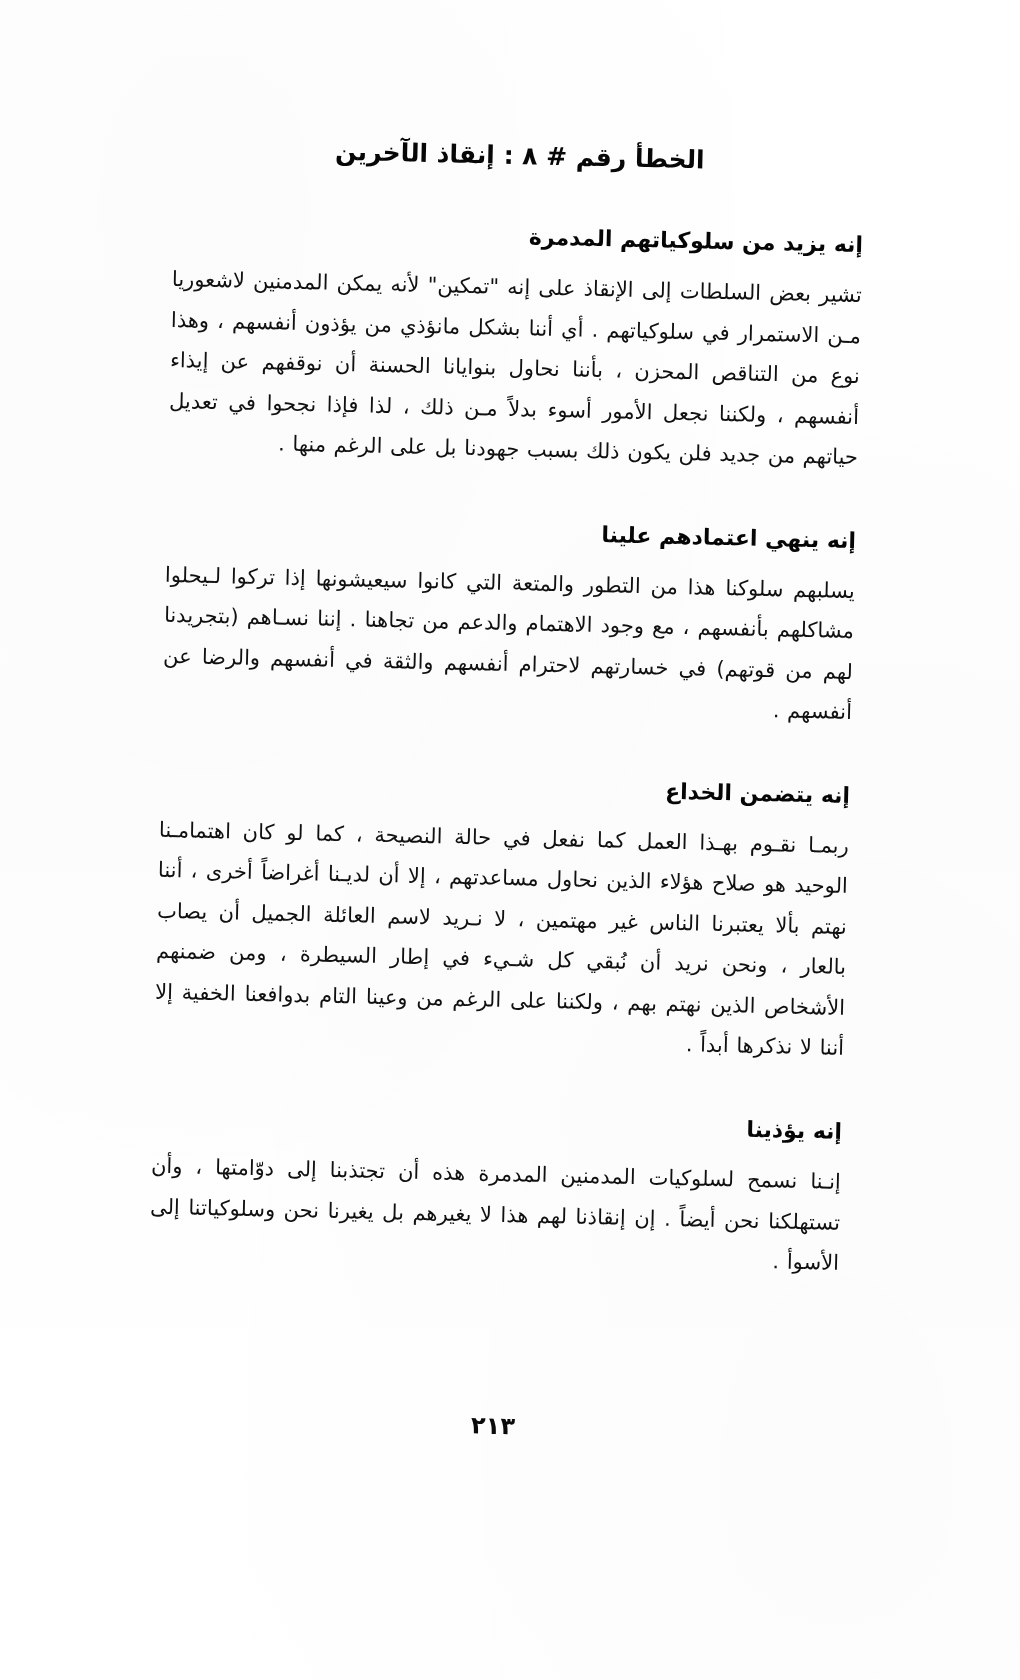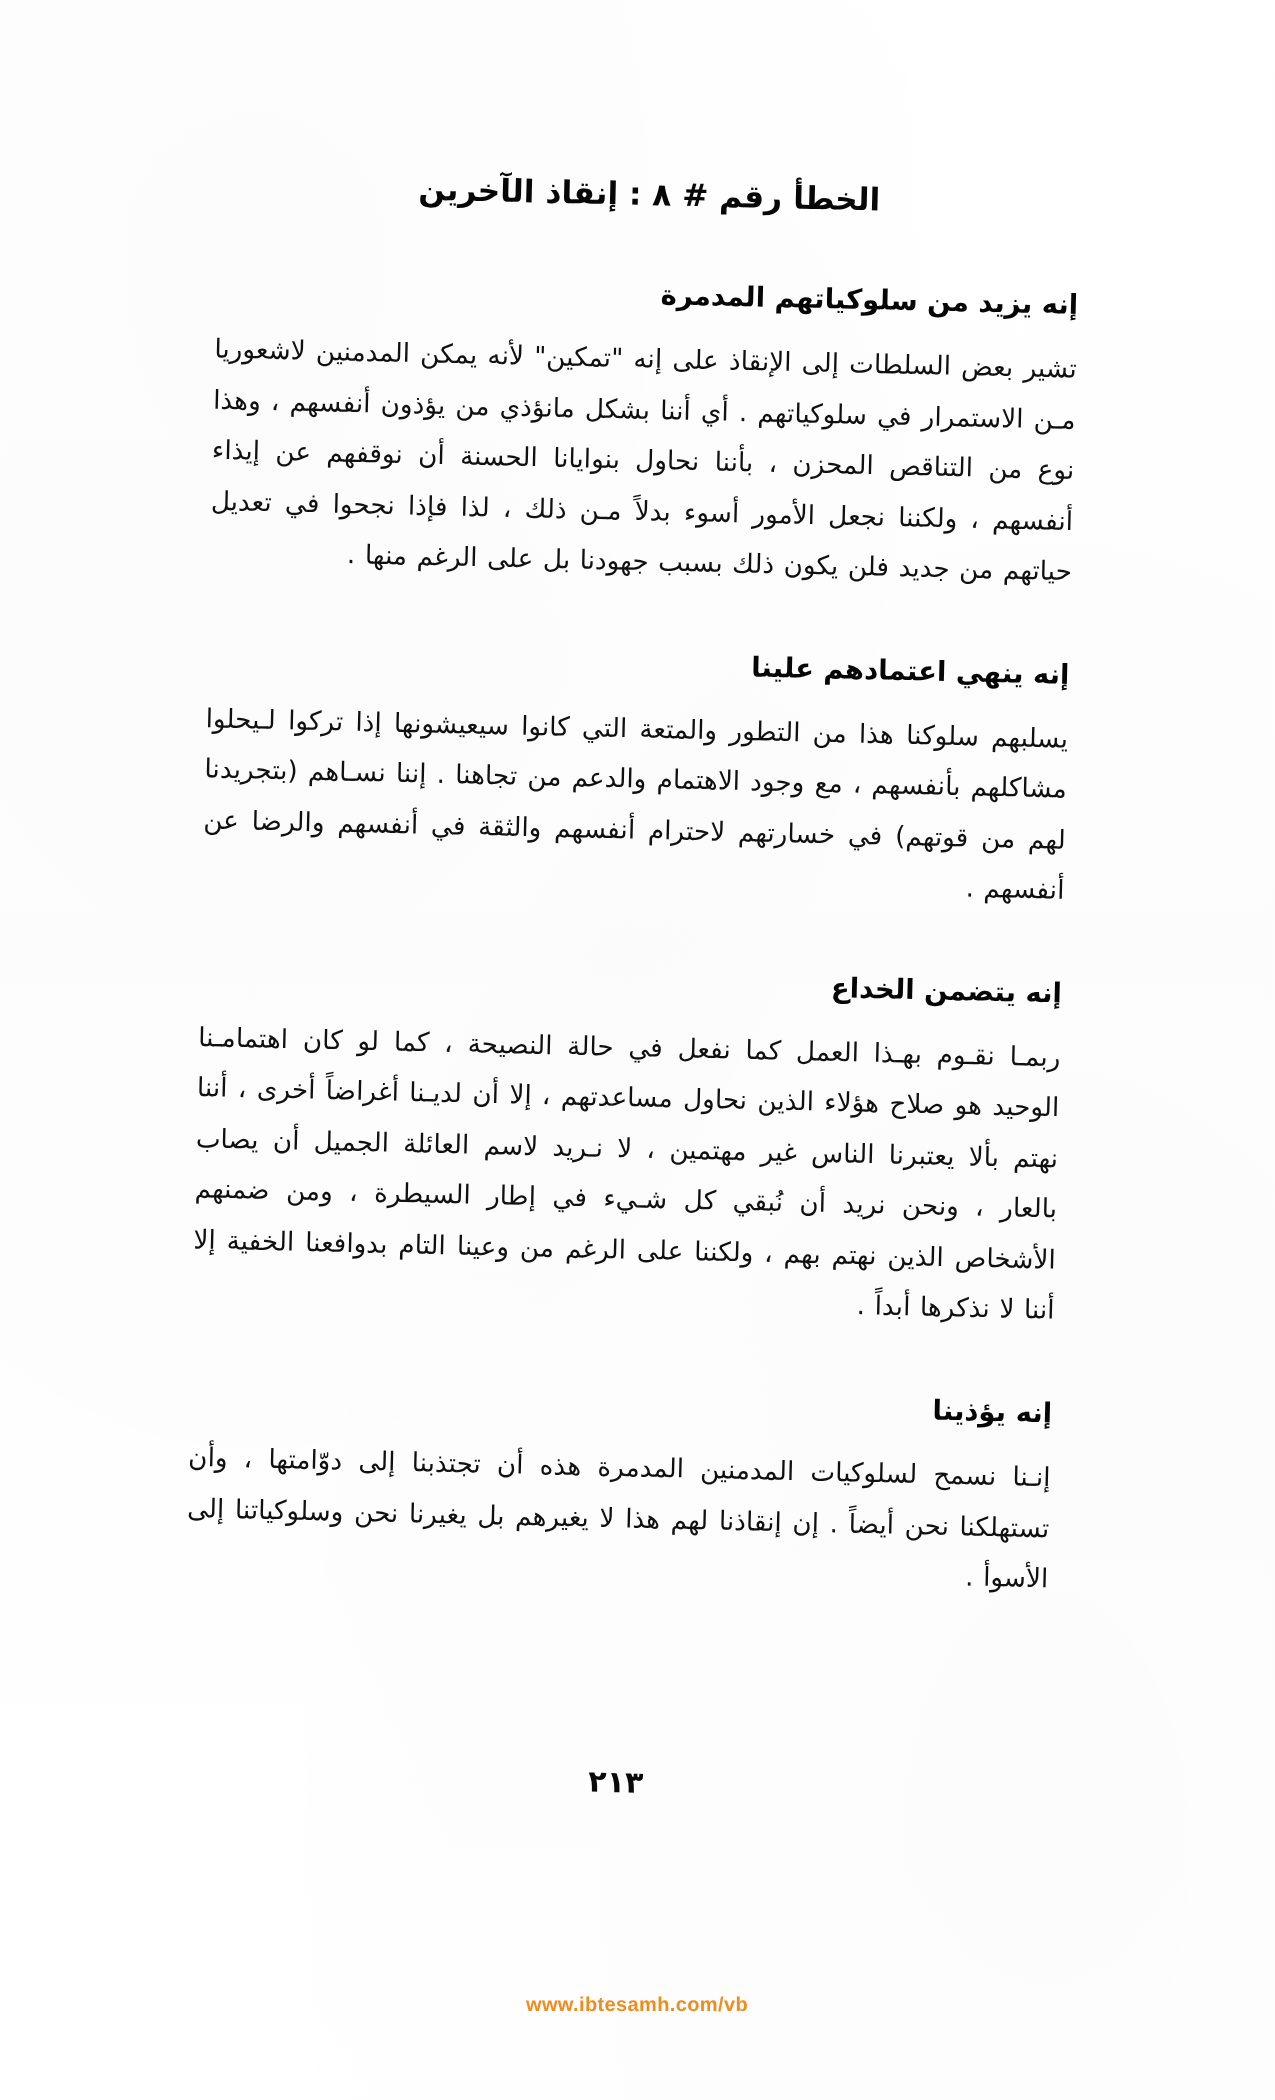--- a/index.html
+++ b/index.html
@@ -151,15 +151,14 @@
 
       <h2 class="section-heading">إنه يؤذينا</h2>
       <p class="body-paragraph">إنـنا نسمح لسلوكيات المدمنين المدمرة هذه أن تجتذبنا إلى دوّامتها ، وأن تستهلكنا نحن أيضاً . إن إنقاذنا لهم هذا لا يغيرهم بل يغيرنا نحن وسلوكياتنا إلى الأسوأ .</p>
 
     </div>
 
     <div class="page-number">٢١٣</div>
 
   </div>
 
-  <div class="watermark" style="color: rgb(239, 140, 30);">www.ibtesamh.com/vb</div>
 
 </div>
 
 </body></html>

